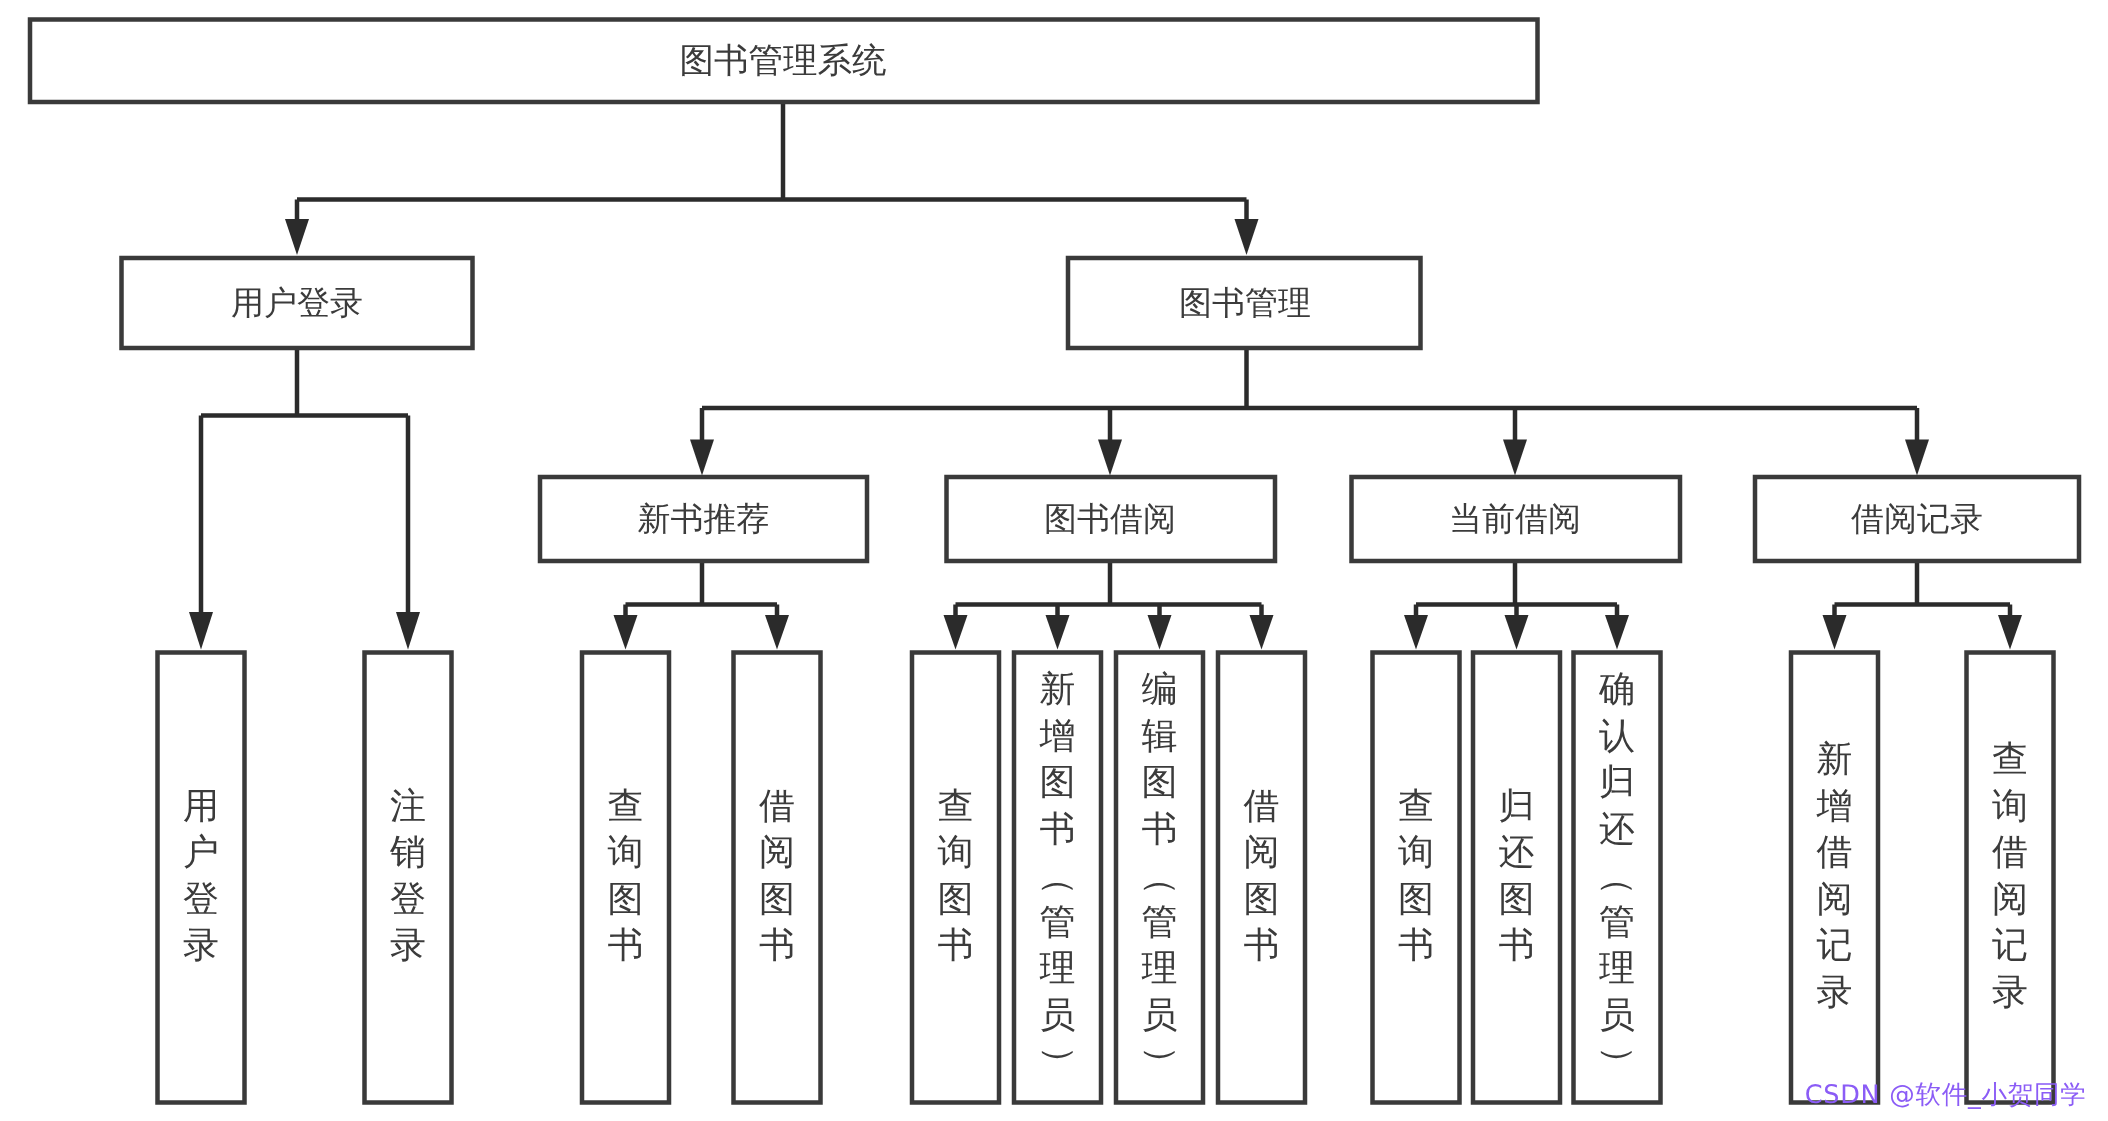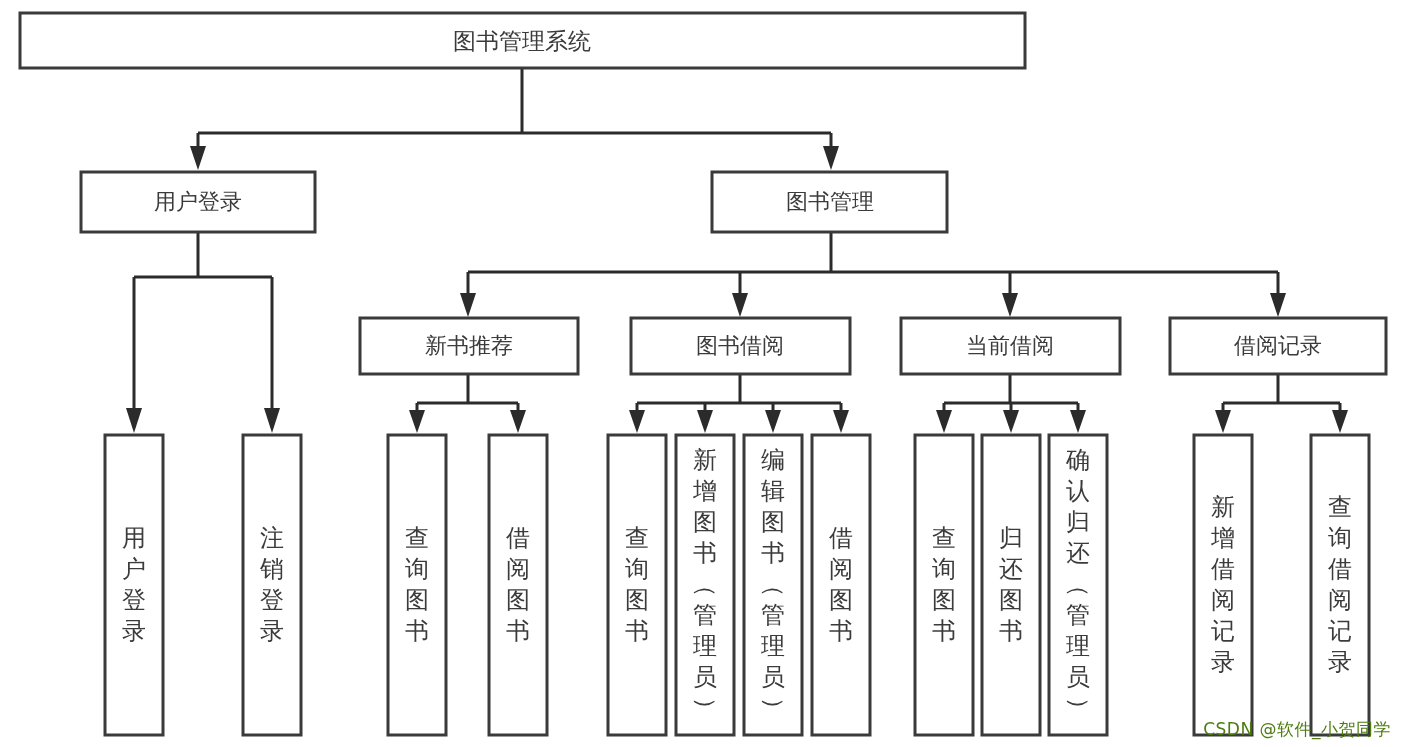--- a/index.html
+++ b/index.html
@@ -58,21 +58,21 @@
     fill: #3b3b3b;
     font-family: "DejaVu Sans", "Liberation Sans", sans-serif;
     font-size: 24px;
     text-anchor: middle;
     dominant-baseline: middle;
   }
   .watermark {
     position: absolute;
     right: 14px;
     bottom: 6px;
-    color: #4d7c0f;
+    color: #8b5cf6;
     font-size: 17px;
     font-family: "DejaVu Sans", "Liberation Sans", sans-serif;
     white-space: nowrap;
     letter-spacing: 0.5px;
     user-select: none;
   }
 </style>
 </head>
 <body>
 

